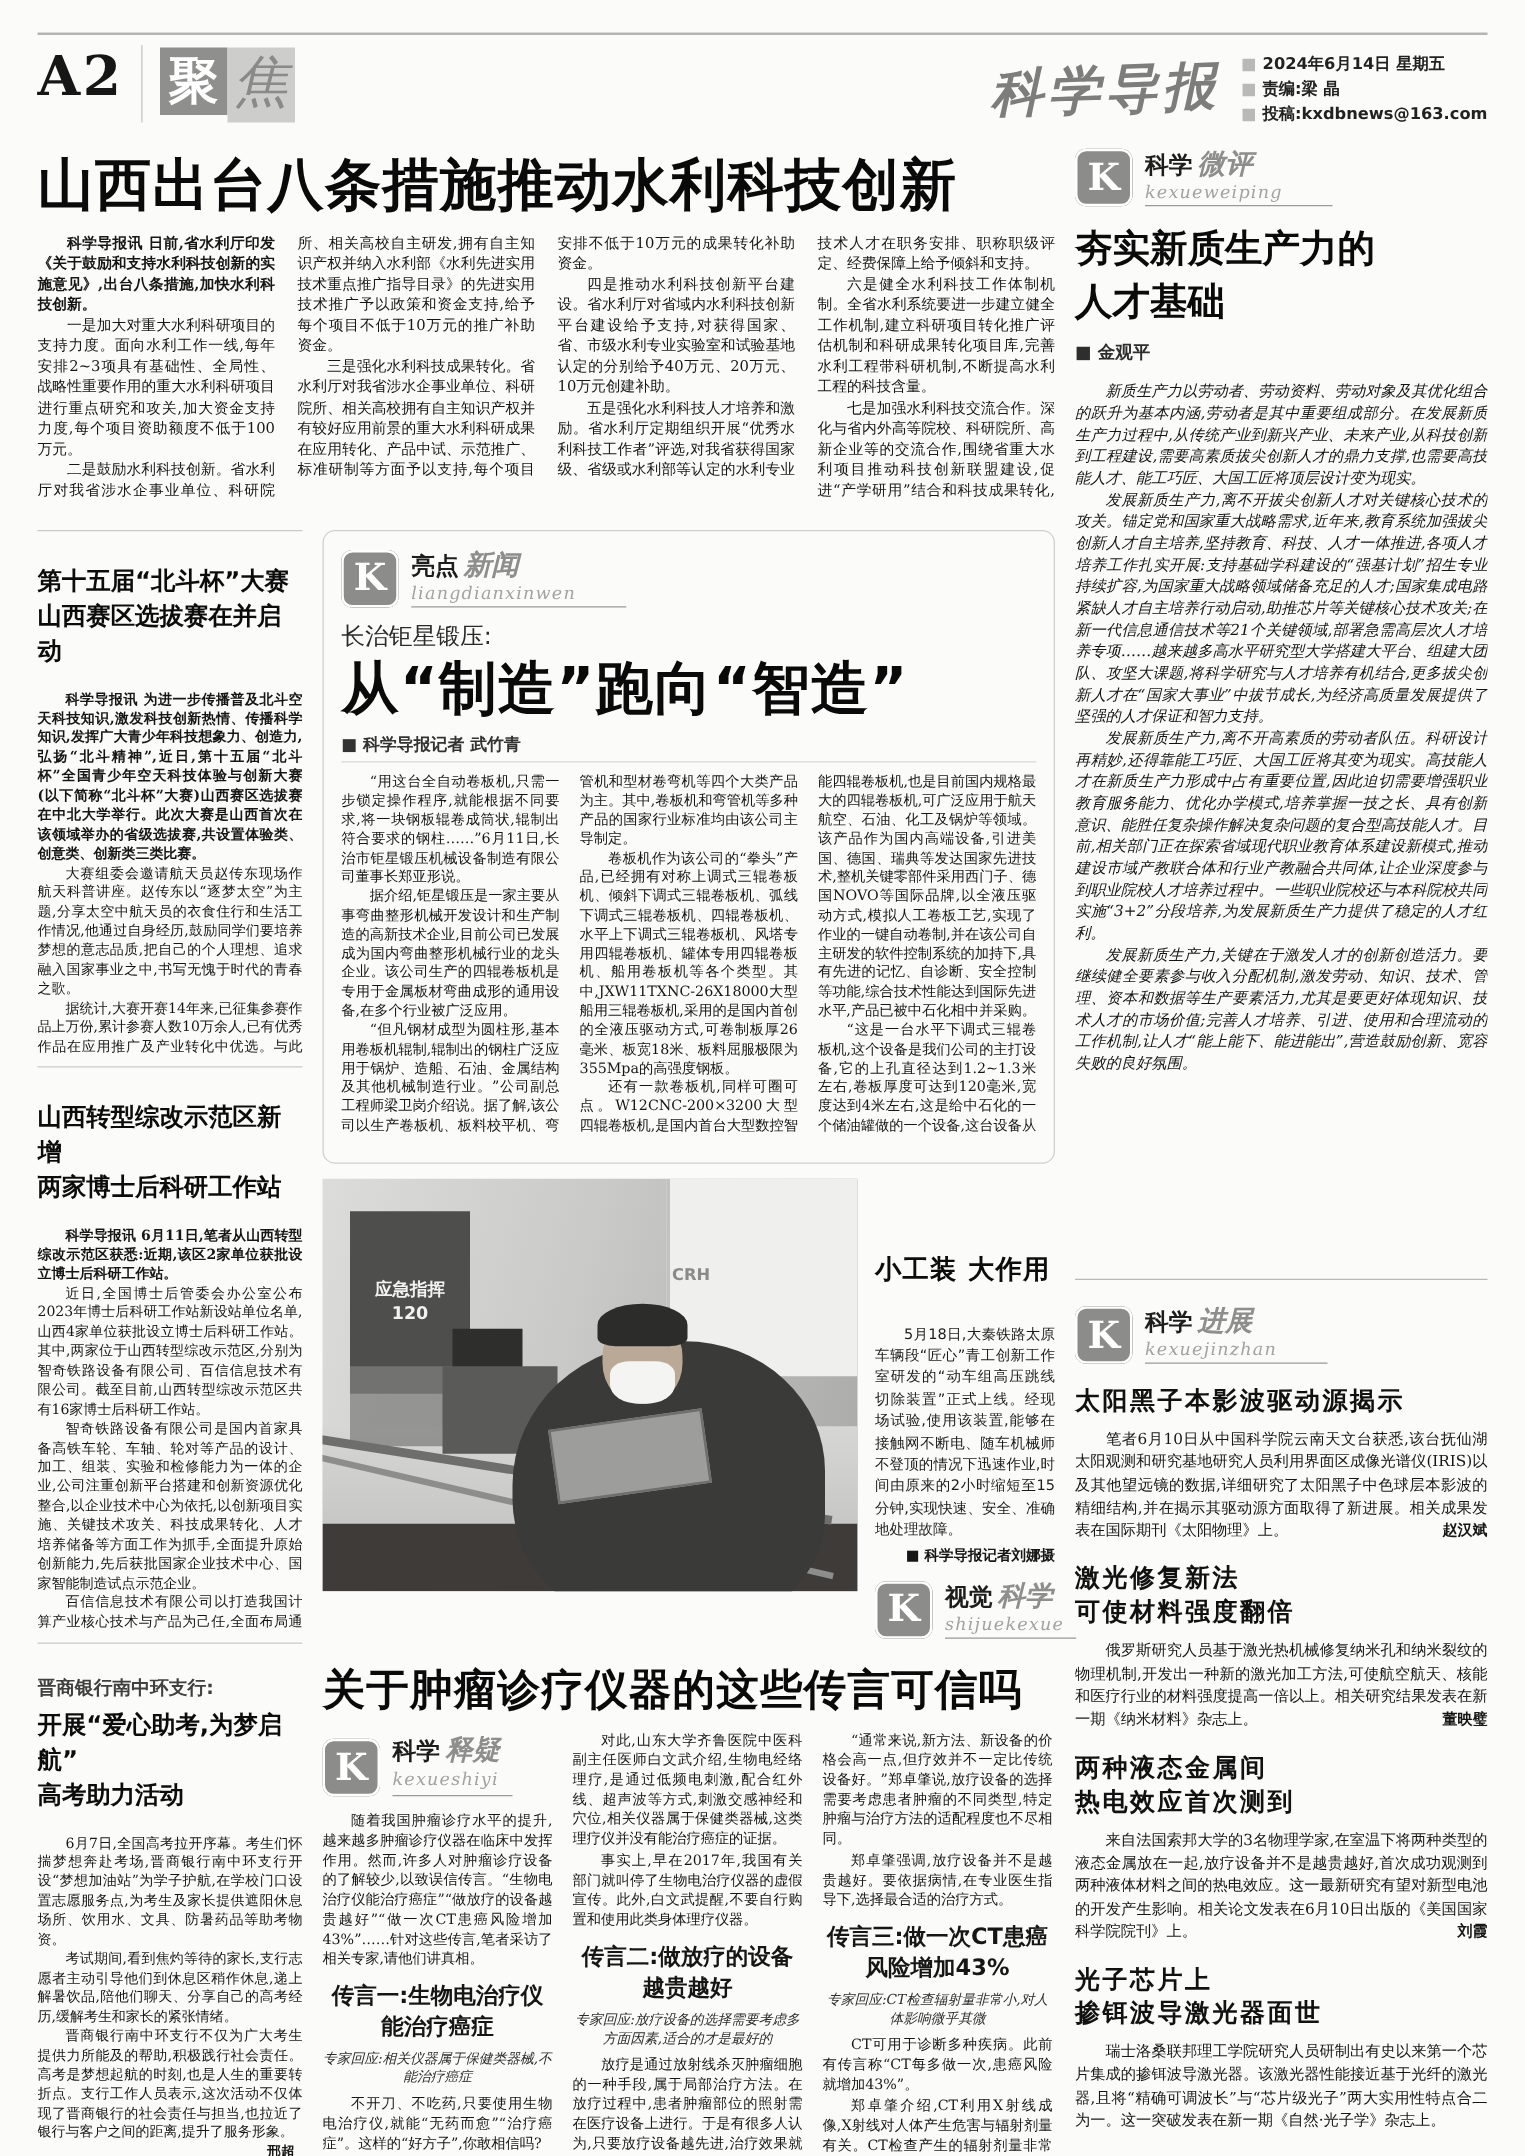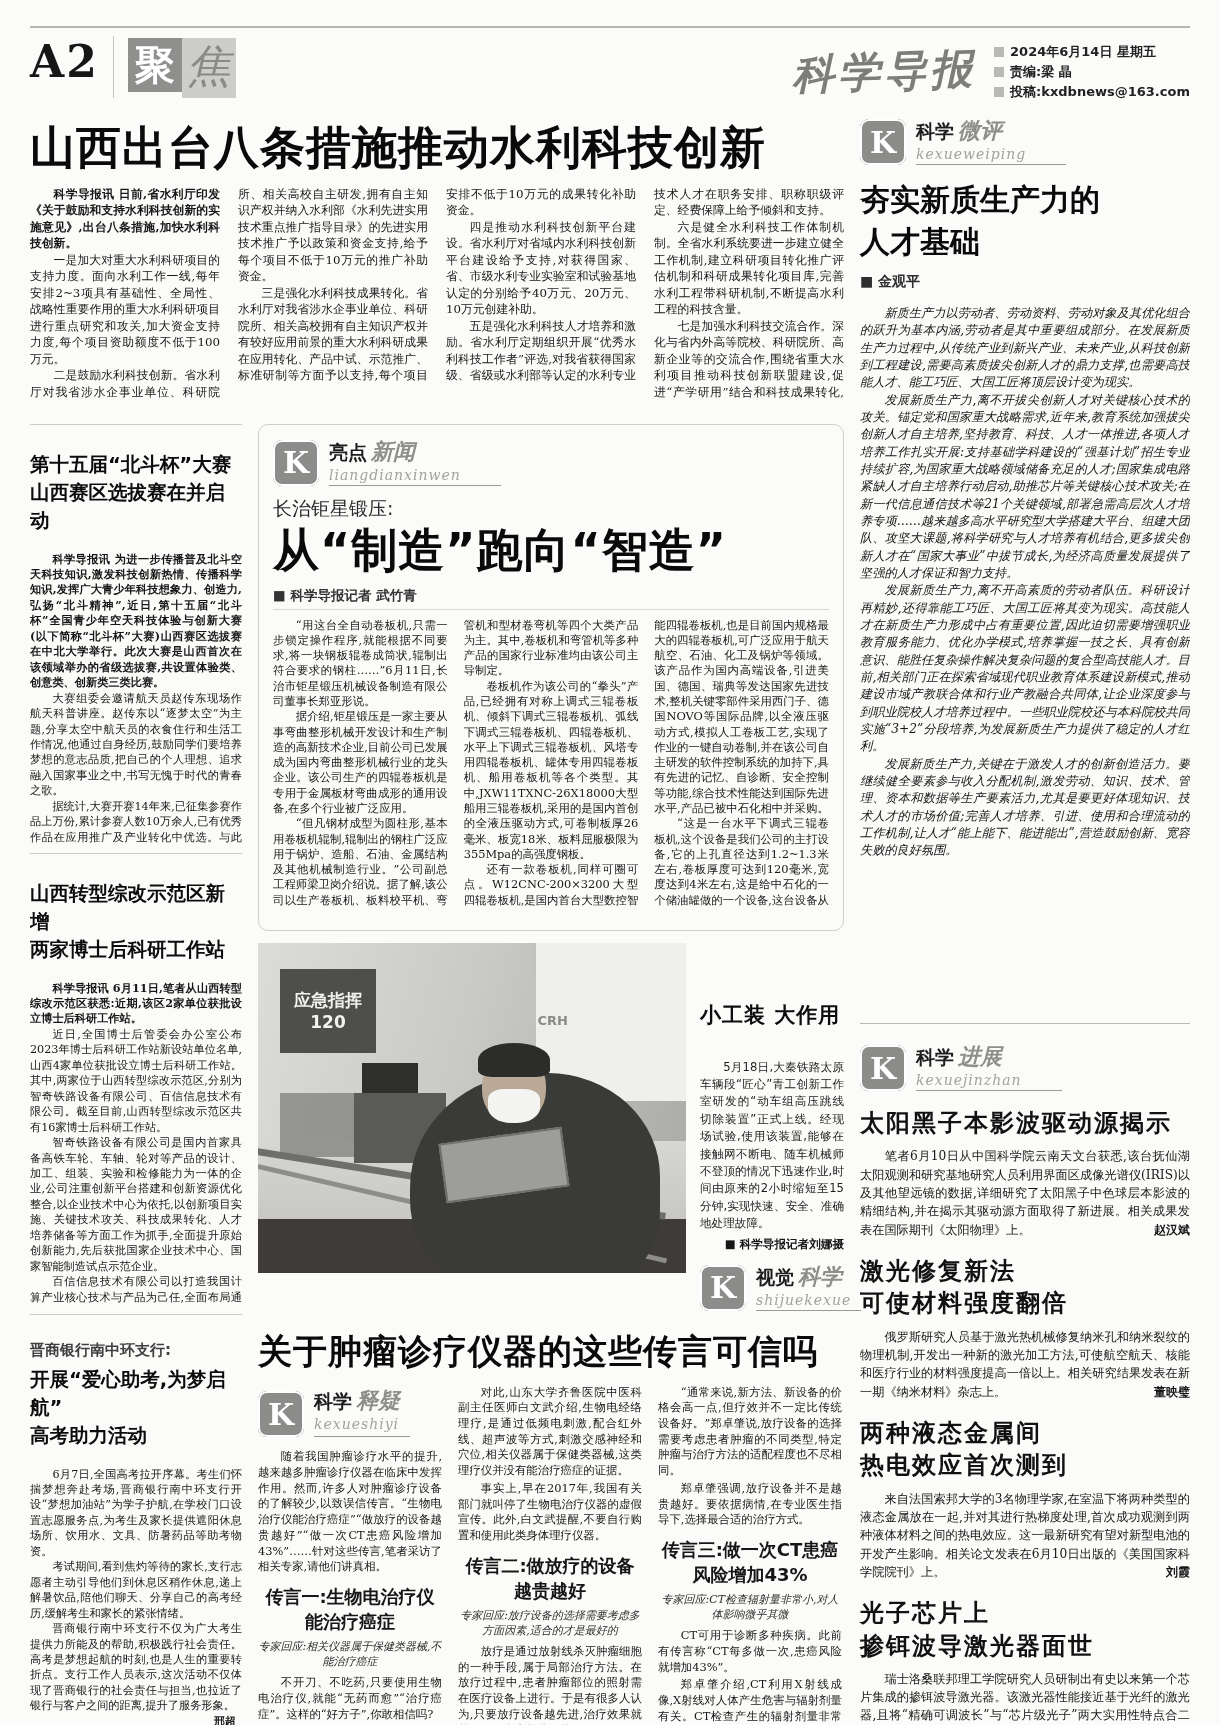--- a/index.html
+++ b/index.html
@@ -53,22 +53,22 @@
   .ld-box{border:1px solid #cfcfcd;border-radius:10px;padding:12px 14px 10px;position:relative;}
   .ld-kick{font-family:"DejaVu Sans",sans-serif;font-size:19px;color:#2a2a2a;margin:10px 0 2px;}
   .ld-hl{font-family:"DejaVu Sans",sans-serif;font-weight:900;font-size:46px;letter-spacing:1px;color:#0a0a0a;line-height:1.15;margin:0 0 10px;white-space:nowrap;}
   .byline{font-family:"DejaVu Sans",sans-serif;font-size:13.5px;font-weight:700;color:#333;border-bottom:1px solid #d8d8d6;padding-bottom:4px;margin-bottom:8px;}
   .ld-flow{column-count:3;column-gap:16px;height:302px;overflow:hidden;font-size:11.4px;line-height:1.34;text-align:justify;}
   .ld-flow p{margin:0;text-indent:2em;}
   
   .photo-row{display:flex;gap:14px;margin-top:12px;}
   .photo{position:relative;width:428px;height:330px;flex:none;overflow:hidden;background:linear-gradient(105deg,#dcdcda 0%,#c9c9c7 45%,#a8a8a6 100%);}
   .ph-floor{position:absolute;left:0;bottom:0;width:100%;height:40%;background:linear-gradient(#d6d6d4,#bdbdbb);}
-  .ph-sign{position:absolute;left:22px;top:26px;width:96px;height:84px;background:#4e4e4c;color:#f2f2f0;
-           font-family:"DejaVu Sans",sans-serif;font-weight:900;font-size:17px;line-height:1.3;display:flex;align-items:center;justify-content:center;text-align:center;padding:6px;box-sizing:border-box;}
+  .ph-sign{position:absolute;left:22px;top:26px;width:96px;height:146px;background:#4e4e4c;color:#f2f2f0;
+           font-family:"DejaVu Sans",sans-serif;font-weight:900;font-size:14px;line-height:1.3;display:flex;align-items:center;justify-content:center;text-align:center;padding:6px;box-sizing:border-box;}
   .ph-sign2{position:absolute;left:22px;top:150px;width:96px;height:64px;background:#7f7f7d;opacity:.75;}
   .ph-cab{position:absolute;right:0;top:0;width:150px;height:158px;background:#efefed;border-left:3px solid #c2c2c0;}
   .ph-crh{position:absolute;right:118px;top:70px;color:#8a8a88;font-family:"DejaVu Sans",sans-serif;font-weight:900;font-size:13px;}
   .ph-desk{position:absolute;left:96px;top:150px;width:92px;height:70px;background:#5a5a58;}
   .ph-mon{position:absolute;left:104px;top:120px;width:56px;height:36px;background:#2e2e2c;}
   .ph-person{position:absolute;right:26px;bottom:-30px;width:250px;height:230px;background:#3a3a38;border-radius:50% 45% 40% 45%;}
   .ph-head{position:absolute;right:140px;bottom:150px;width:64px;height:70px;background:#b9a996;border-radius:46%;}
   .ph-cap{position:absolute;right:136px;bottom:196px;width:72px;height:34px;background:#2c2c2a;border-radius:50% 50% 20% 20%;}
   .ph-mask{position:absolute;right:146px;bottom:150px;width:52px;height:34px;background:#f4f4f2;border-radius:30% 30% 45% 45%;}
   .ph-dev{position:absolute;right:120px;bottom:78px;width:120px;height:56px;background:#9d9d9b;border:2px solid #6f6f6d;transform:rotate(-8deg);}
@@ -89,21 +89,21 @@
   .t-col p{margin:0 0 2px;text-indent:2em;}
   .claim{font-family:"DejaVu Sans",sans-serif;font-weight:900;font-size:18px;text-align:center;text-indent:0 !important;margin:10px 0 4px !important;}
   .resp{font-style:italic;color:#2c2c2c;text-align:center;text-indent:0 !important;font-size:11px;margin-bottom:6px !important;}
   .t-badge{margin-bottom:12px;}
   
   .rr-hl{font-family:"DejaVu Sans",sans-serif;font-weight:900;font-size:30px;line-height:1.4;color:#0a0a0a;margin:14px 0 10px;}
   .rr-by{font-family:"DejaVu Sans",sans-serif;font-size:14px;font-weight:700;color:#2e2e2e;margin-bottom:14px;}
   .essay{font-style:italic;font-size:12.2px;line-height:1.42;text-align:justify;height:702px;overflow:hidden;color:#141414;}
   .essay p{margin:0;text-indent:2em;}
   .rr-div{border:none;border-top:1px solid #b9b9b7;margin:16px 0 18px;}
-  .jz-title{font-family:"DejaVu Sans",sans-serif;font-weight:700;font-size:24px;line-height:1.35;letter-spacing:2px;color:#111;margin:16px 0 8px;}
+  .jz-title{font-family:"DejaVu Sans",sans-serif;font-weight:700;font-size:20px;line-height:1.35;letter-spacing:2px;color:#111;margin:16px 0 8px;}
   .jz-body{font-size:12.2px;line-height:1.5;text-align:justify;margin:0 0 10px;}
   .jz-body .txt{display:inline;}
   .jz-body .txt::before{content:"";display:inline-block;width:2em;}
   .au{float:right;font-weight:700;font-family:"DejaVu Sans",sans-serif;font-size:12px;}
 </style>
 </head>
 <body>
 
 <div class="page">
 
@@ -334,21 +334,21 @@
           <p class="jz-body"><span class="txt">笔者6月10日从中国科学院云南天文台获悉,该台抚仙湖太阳观测和研究基地研究人员利用界面区成像光谱仪(IRIS)以及其他望远镜的数据,详细研究了太阳黑子中色球层本影波的精细结构,并在揭示其驱动源方面取得了新进展。相关成果发表在国际期刊《太阳物理》上。</span><span class="au">赵汉斌</span></p>
         </article>
 
         <article>
           <h3 class="jz-title"><span>激光修复新法</span><br><span>可使材料强度翻倍</span></h3>
           <p class="jz-body"><span class="txt">俄罗斯研究人员基于激光热机械修复纳米孔和纳米裂纹的物理机制,开发出一种新的激光加工方法,可使航空航天、核能和医疗行业的材料强度提高一倍以上。相关研究结果发表在新一期《纳米材料》杂志上。</span><span class="au">董映璧</span></p>
         </article>
 
         <article>
           <h3 class="jz-title"><span>两种液态金属间</span><br><span>热电效应首次测到</span></h3>
-          <p class="jz-body"><span class="txt">来自法国索邦大学的3名物理学家,在室温下将两种类型的液态金属放在一起,并对其进行热梯度处理,首次成功观测到两种液体材料之间的热电效应。这一最新研究有望对新型电池的开发产生影响。相关论文发表在6月10日出版的《美国国家科学院院刊》上。</span><span class="au">刘霞</span></p>
+          <p class="jz-body"><span class="txt">来自法国索邦大学的3名物理学家,在室温下将两种类型的液态金属放在一起,放疗设备并不是越贵越好,首次成功观测到两种液体材料之间的热电效应。这一最新研究有望对新型电池的开发产生影响。相关论文发表在6月10日出版的《美国国家科学院院刊》上。</span><span class="au">刘霞</span></p>
         </article>
 
         <article>
           <h3 class="jz-title"><span>光子芯片上</span><br><span>掺铒波导激光器面世</span></h3>
           <p class="jz-body"><span class="txt">瑞士洛桑联邦理工学院研究人员研制出有史以来第一个芯片集成的掺铒波导激光器。该激光器性能接近基于光纤的激光器,且将“精确可调波长”与“芯片级光子”两大实用性特点合二为一。这一突破发表在新一期《自然·光子学》杂志上。</span></p>
         </article>
       </section>
     </aside>
   </div>
 </div>

